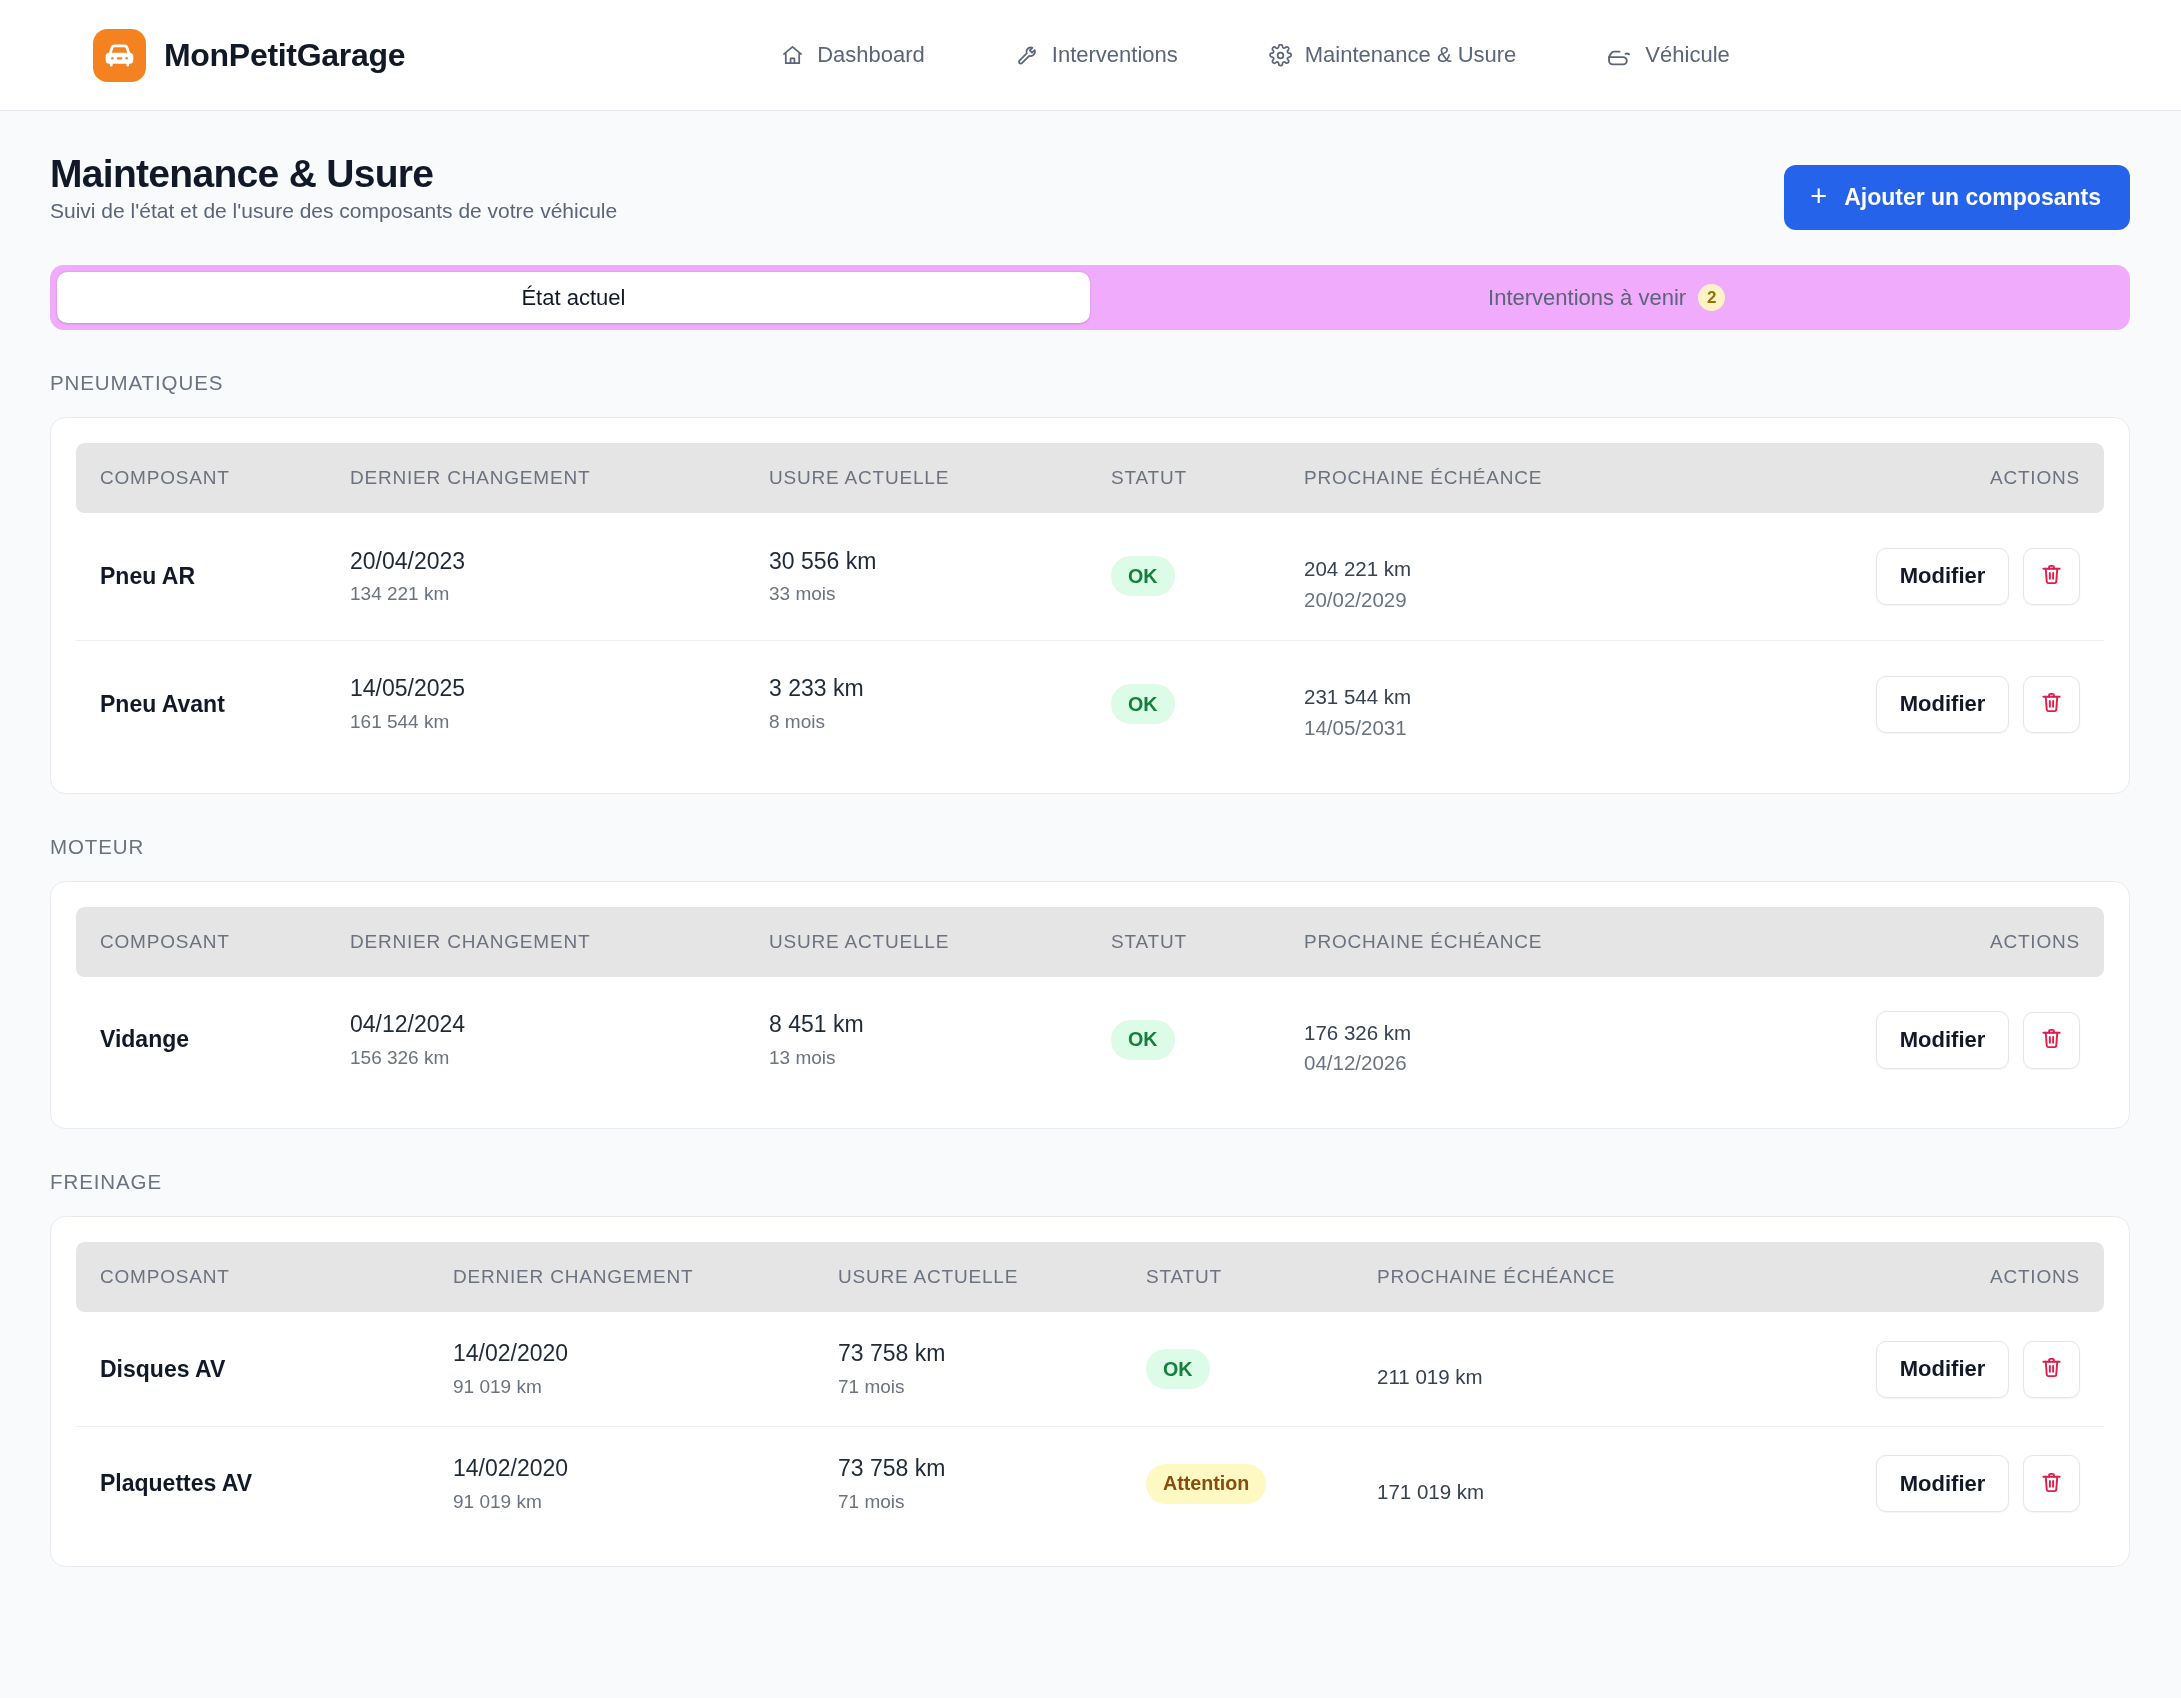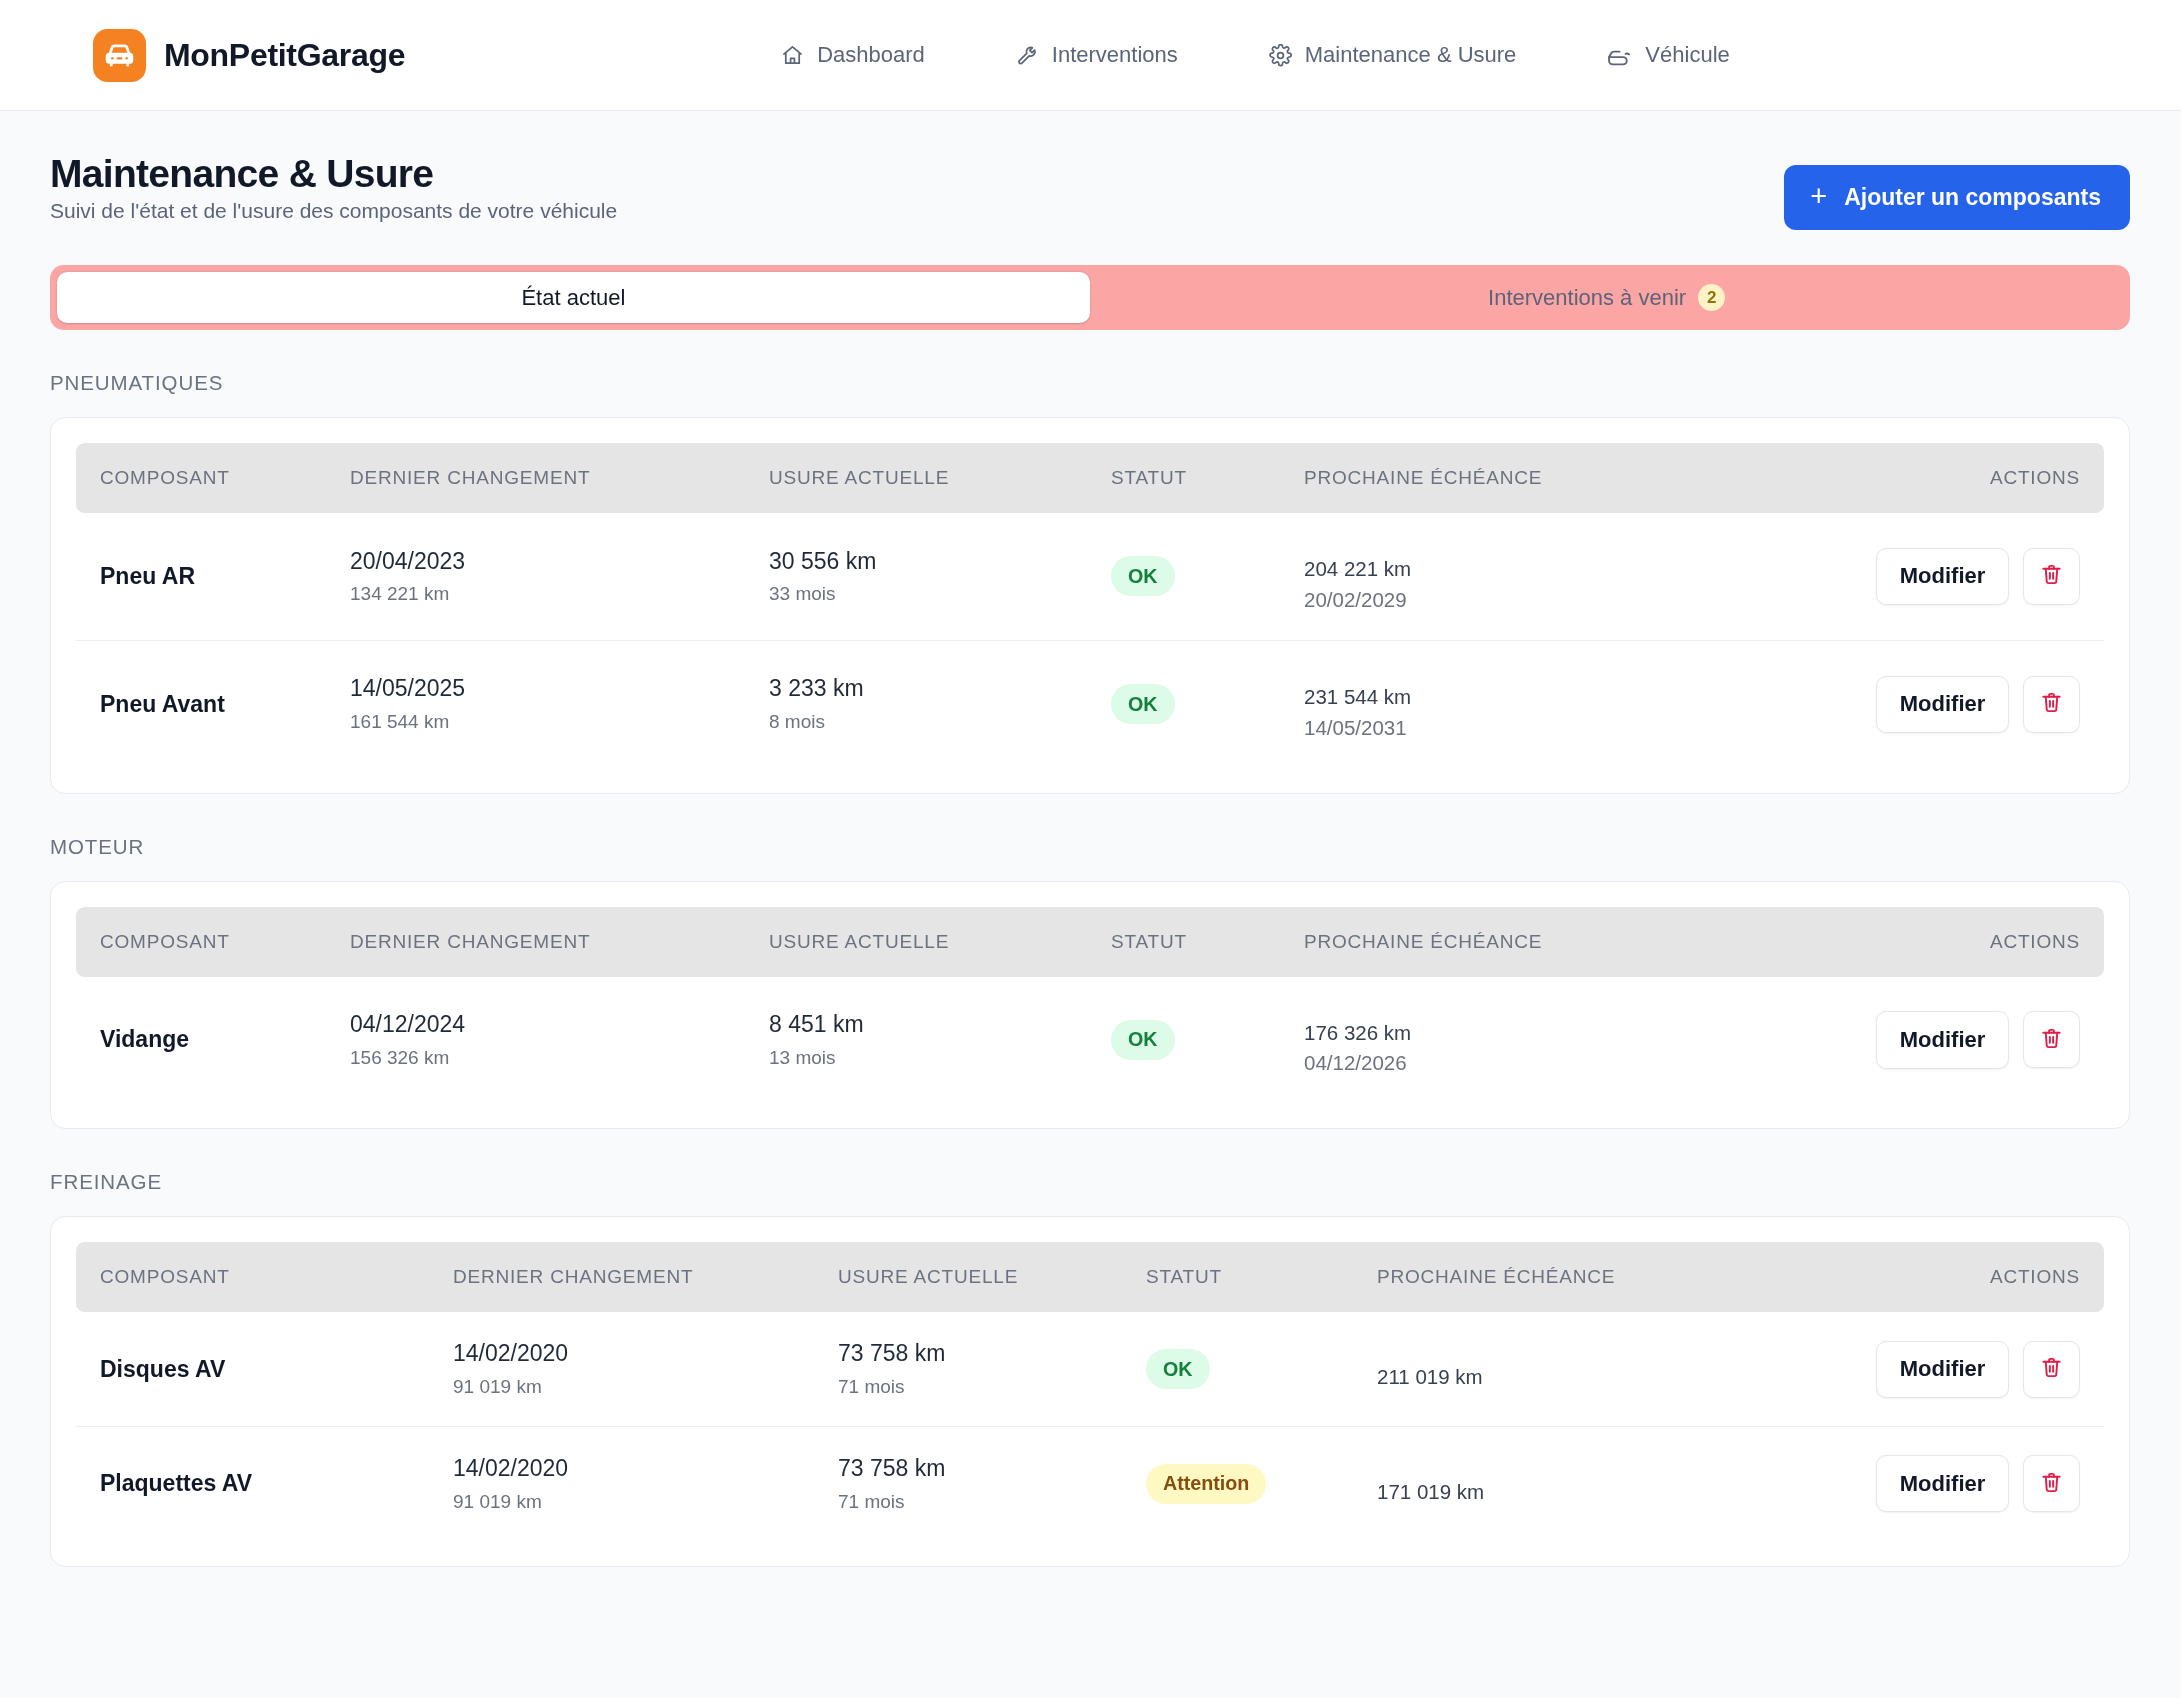--- a/index.html
+++ b/index.html
@@ -83,21 +83,21 @@
     cursor: pointer;
     margin-top: 12px;
     white-space: nowrap;
     font-family: inherit;
   }
   .btn-add .plus { font-size: 29px; font-weight: 400; line-height: 1; margin-top: -2.6px;}
 
   
   .tabs {
     margin-top: 35px;
-    background: #fca5a5;
+    background: #f0abfc;
     border-radius: 13.7px;
     padding: 6.8px;
     display: flex;
     height: 65px;
   }
   .tab {
     flex: 1 1 0;
     display: flex; align-items: center; justify-content: center;
     gap: 12px;
     font-size: 22px;
@@ -167,21 +167,21 @@
     display: inline-flex; align-items: center; justify-content: center;
     border-radius: 855px;
     font-size: 19.7px;
     font-weight: 700;
     padding: 8.6px 17px;
     white-space: nowrap;
   }
   .badge.ok        { background: #dcfce7; color: #15803d; }
   .badge.attention { background: #fef9c3; color: #854d0e; }
 
-  .actions { display: inline-flex; align-items: flex-start; gap: 13.7px; justify-content: flex-end; }
+  .actions { display: inline-flex; align-items: flex-end; gap: 13.7px; justify-content: flex-end; }
   .btn-edit {
     background: #ffffff;
     border: 0.9px solid #e2e6ea;
     border-radius: 10.3px;
     font-size: 22px;
     font-weight: 700;
     color: #111827;
     padding: 14.6px 23px;
     cursor: pointer;
     font-family: inherit;

